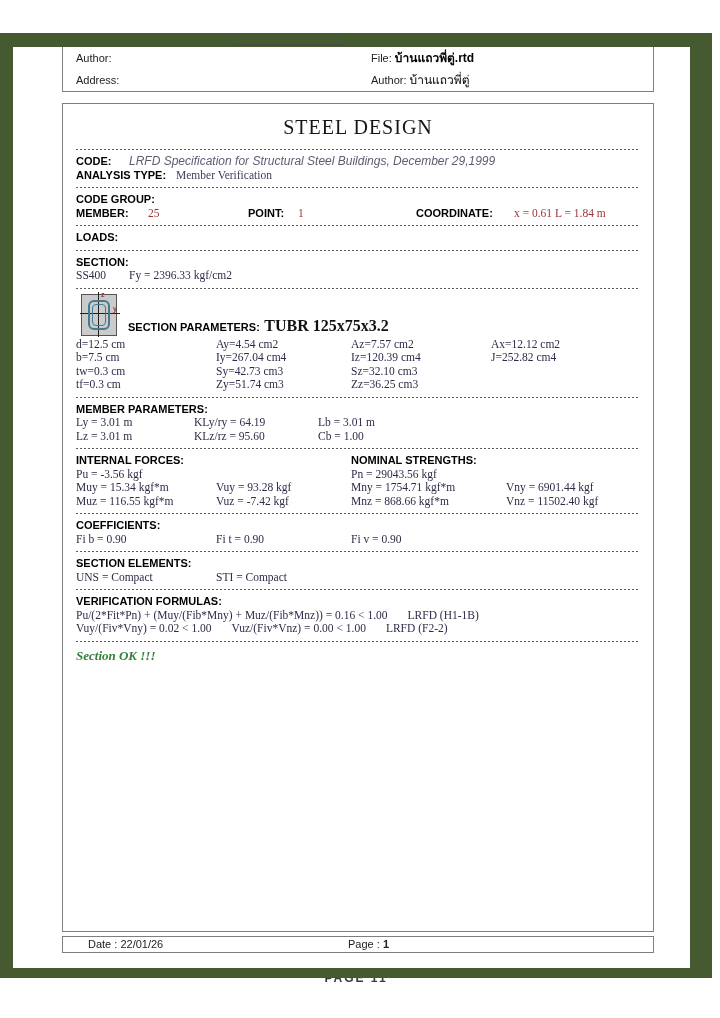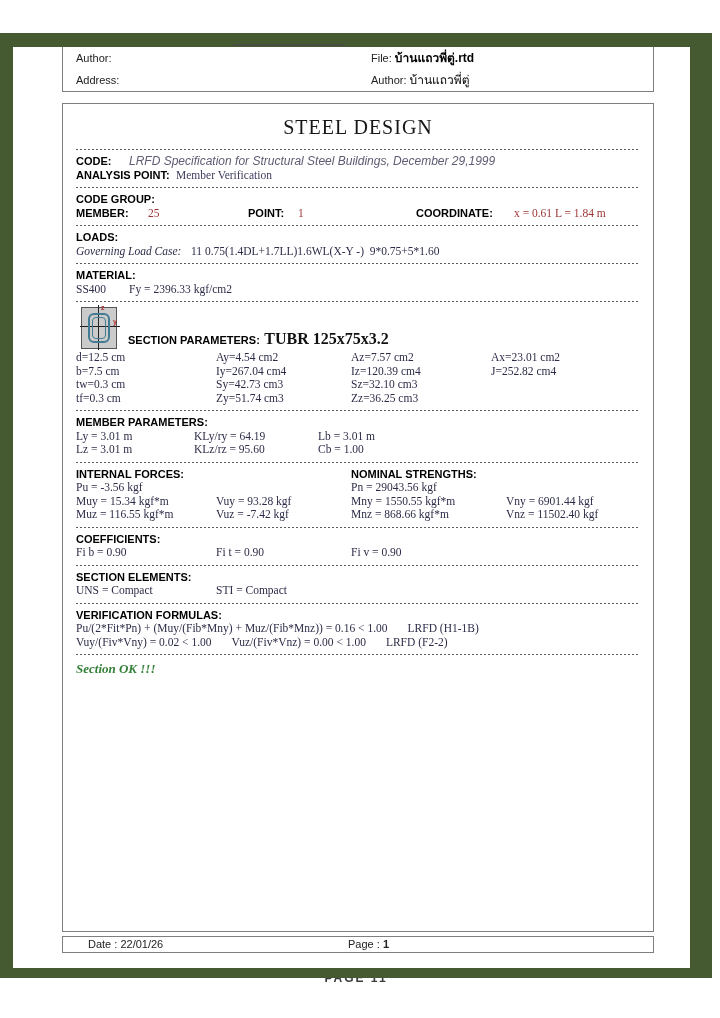--- a/index.html
+++ b/index.html
@@ -97,21 +97,21 @@
 
       <div class="title">STEEL DESIGN</div>
 
       <div class="dash"></div>
 
       <div class="line">
         <span class="lbl c53">CODE:</span>
         <span class="codeval">LRFD Specification for Structural Steel Buildings, December 29,1999</span>
       </div>
       <div class="line">
-        <span class="lbl c100">ANALYSIS POINT:</span>
+        <span class="lbl c100">ANALYSIS TYPE:</span>
         <span class="val navy">Member Verification</span>
       </div>
 
       <div class="dash"></div>
 
       <div class="line">
         <span class="lbl">CODE GROUP:</span>
       </div>
       <div class="line">
         <span class="lbl c72">MEMBER:</span>
@@ -120,29 +120,25 @@
         <span class="val red c118">1</span>
         <span class="lbl c95">COORDINATE:</span>
         <span class="val red">x = 0.61 L = 1.84 m</span>
       </div>
 
       <div class="dash"></div>
 
       <div class="line">
         <span class="lbl">LOADS:</span>
       </div>
-      <div class="line">
-        <span class="val ital c115">Governing Load Case:</span>
-        <span class="val pre">11 0.75(1.4DL+1.7LL)1.6WL(X-Y -)  9*0.75+5*1.60</span>
-      </div>
-
-      <div class="dash"></div>
-
-      <div class="line">
-        <span class="lbl">MATERIAL:</span>
+
+      <div class="dash"></div>
+
+      <div class="line">
+        <span class="lbl">SECTION:</span>
       </div>
       <div class="line">
         <span class="val c53">SS400</span>
         <span class="val">Fy = 2396.33 kgf/cm2</span>
       </div>
 
       <div class="dash"></div>
 
       <div class="section-head">
         <div class="sec-icon">
@@ -156,21 +152,21 @@
         <div class="section-title">
           <span class="lbl">SECTION PARAMETERS:</span>
           <span class="secname">TUBR 125x75x3.2</span>
         </div>
       </div>
 
       <div class="line">
         <span class="val c140">d=12.5 cm</span>
         <span class="val c135">Ay=4.54 cm2</span>
         <span class="val c140">Az=7.57 cm2</span>
-        <span class="val">Ax=23.01 cm2</span>
+        <span class="val">Ax=12.12 cm2</span>
       </div>
       <div class="line">
         <span class="val c140">b=7.5 cm</span>
         <span class="val c135">Iy=267.04 cm4</span>
         <span class="val c140">Iz=120.39 cm4</span>
         <span class="val">J=252.82 cm4</span>
       </div>
       <div class="line">
         <span class="val c140">tw=0.3 cm</span>
         <span class="val c135">Sy=42.73 cm3</span>
@@ -220,21 +216,21 @@
           </div>
         </div>
         <div class="colR">
           <div class="line">
               <span class="lbl">NOMINAL STRENGTHS:</span>
             </div>
           <div class="line">
               <span class="val">Pn = 29043.56 kgf</span>
             </div>
           <div class="line">
-            <span class="val c155">Mny = 1550.55 kgf*m</span>
+            <span class="val c155">Mny = 1754.71 kgf*m</span>
             <span class="val">Vny = 6901.44 kgf</span>
           </div>
           <div class="line">
             <span class="val c155">Mnz = 868.66 kgf*m</span>
             <span class="val">Vnz = 11502.40 kgf</span>
           </div>
         </div>
       </div>
 
       <div class="dash"></div>

